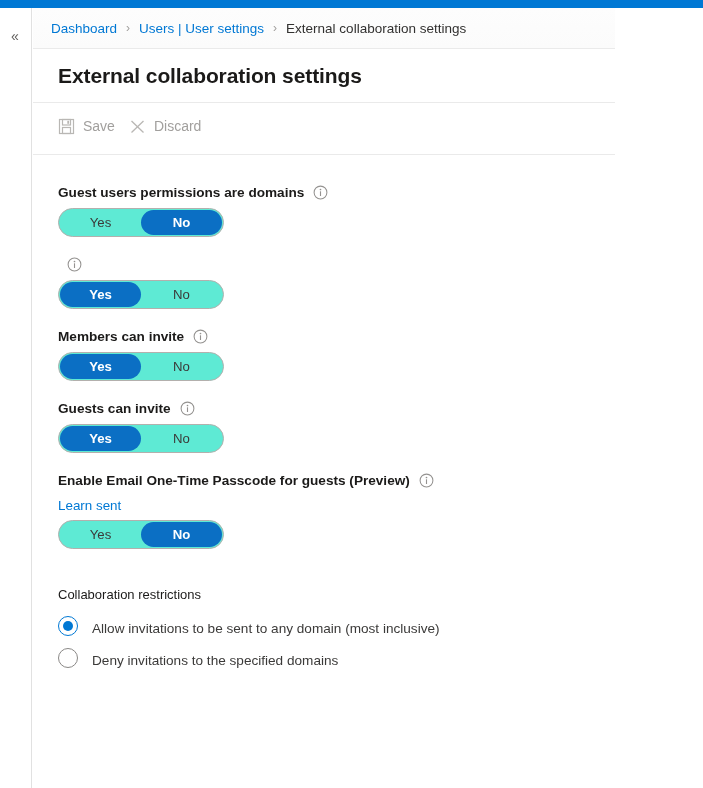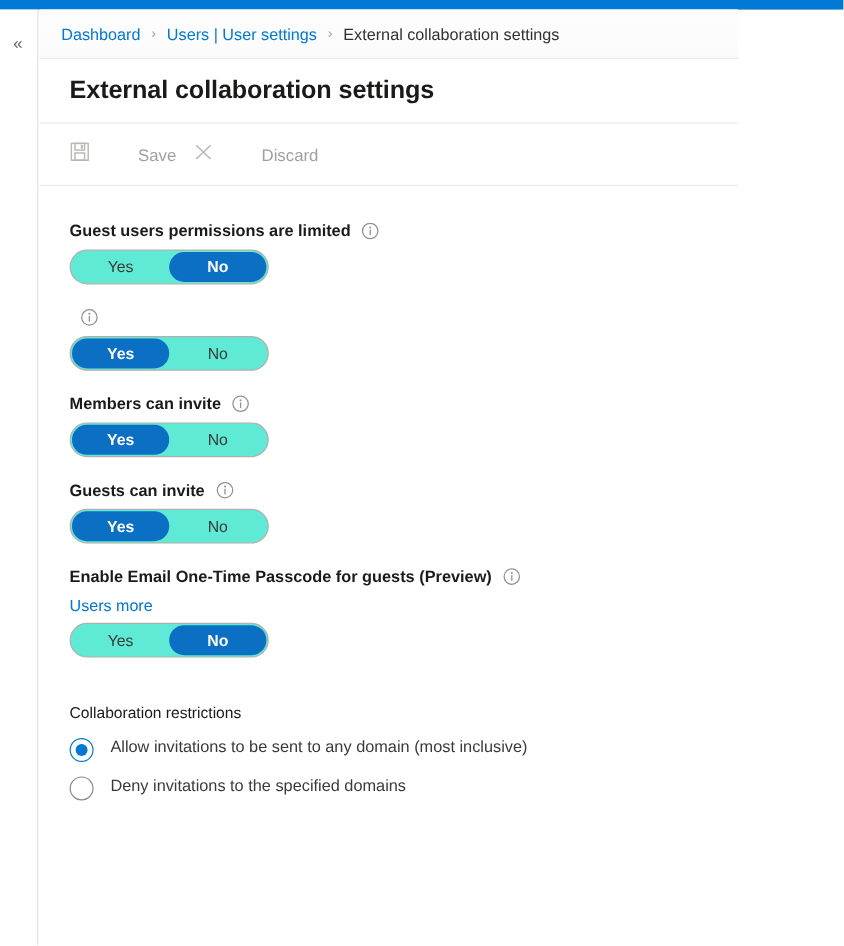--- a/index.html
+++ b/index.html
@@ -108,25 +108,23 @@
   .command-bar {
     position: relative;
     height: 51px;
     border-bottom: 1px solid #eaeaea;
     padding-left: 25px;
     display: flex;
     align-items: center;
   }
   .cmd-btn {
     display: flex;
-    align-items: center;
     margin-right: 14px;
     cursor: default;
     opacity: 1;
-    gap: 32px;
   }
   .cmd-btn .cmd-label {
     font-size: 14px;
     color: #a19f9d;
     margin-left: 8px;
   }
   .cmd-icon { display: block; }
 
   
   .body-area {
@@ -197,21 +195,21 @@
   .section {
     margin-top: 38px;
   }
   .section-heading {
     font-size: 13px;
     color: #1b1a19;
     margin-bottom: 14px;
   }
   .radio-row {
     display: flex;
-    align-items: flex-start;
+    align-items: flex-end;
     margin-bottom: 12px;
     cursor: pointer;
   }
   .radio-mark {
     width: 20px;
     height: 20px;
     border-radius: 50%;
     border: 1.6px solid #8a8886;
     box-sizing: border-box;
     flex: 0 0 auto;
@@ -280,21 +278,21 @@
         </svg>
       </span>
       <span class="cmd-label">Discard</span>
     </div>
   </div>
 
   <div class="body-area">
 
     <div class="setting-block">
       <div class="setting-label-row">
-        <span class="setting-label">Guest users permissions are limited</span>
+        <span class="setting-label">Guest users permissions are domains</span>
         <span class="info-icon">
           <svg width="15" height="15" viewBox="0 0 15 15">
             <circle cx="7.5" cy="7.5" r="6.4" fill="none" stroke="#949290" stroke-width="1.05"></circle>
             <circle cx="7.5" cy="4.5" r="0.85" fill="#949290"></circle>
             <rect x="6.95" y="6.3" width="1.1" height="4.7" fill="#949290"></rect>
           </svg>
         </span>
       </div>
       <div class="toggle">
         <div class="toggle-opt">Yes</div>
@@ -356,21 +354,21 @@
       <div class="setting-label-row">
         <span class="setting-label">Enable Email One-Time Passcode for guests (Preview)</span>
         <span class="info-icon">
           <svg width="15" height="15" viewBox="0 0 15 15">
             <circle cx="7.5" cy="7.5" r="6.4" fill="none" stroke="#949290" stroke-width="1.05"></circle>
             <circle cx="7.5" cy="4.5" r="0.85" fill="#949290"></circle>
             <rect x="6.95" y="6.3" width="1.1" height="4.7" fill="#949290"></rect>
           </svg>
         </span>
       </div>
-      <a class="learn-more">Users more</a>
+      <a class="learn-more">Learn sent</a>
       <div class="toggle">
         <div class="toggle-opt">Yes</div>
         <div class="toggle-opt sel">No</div>
       </div>
     </div>
 
     <div class="section">
       <div class="section-heading">Collaboration restrictions</div>
 
       <div class="radio-row checked">

